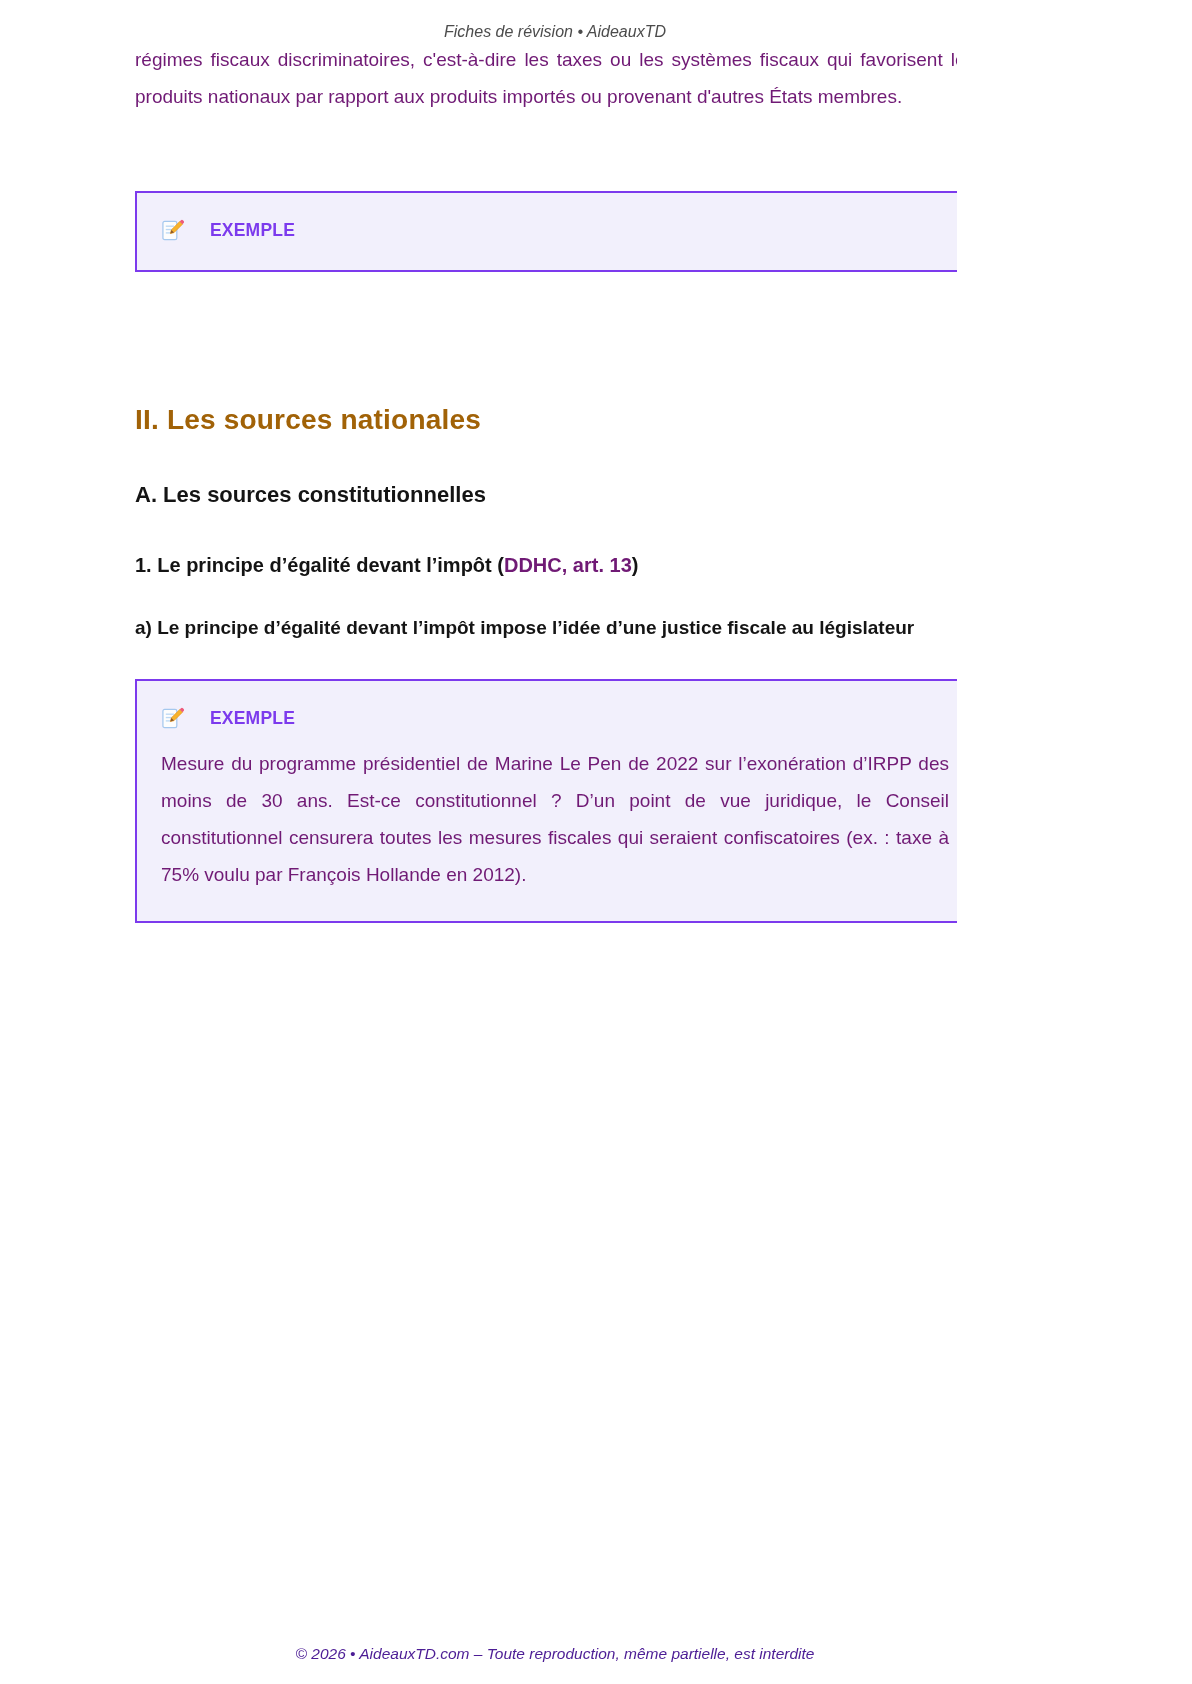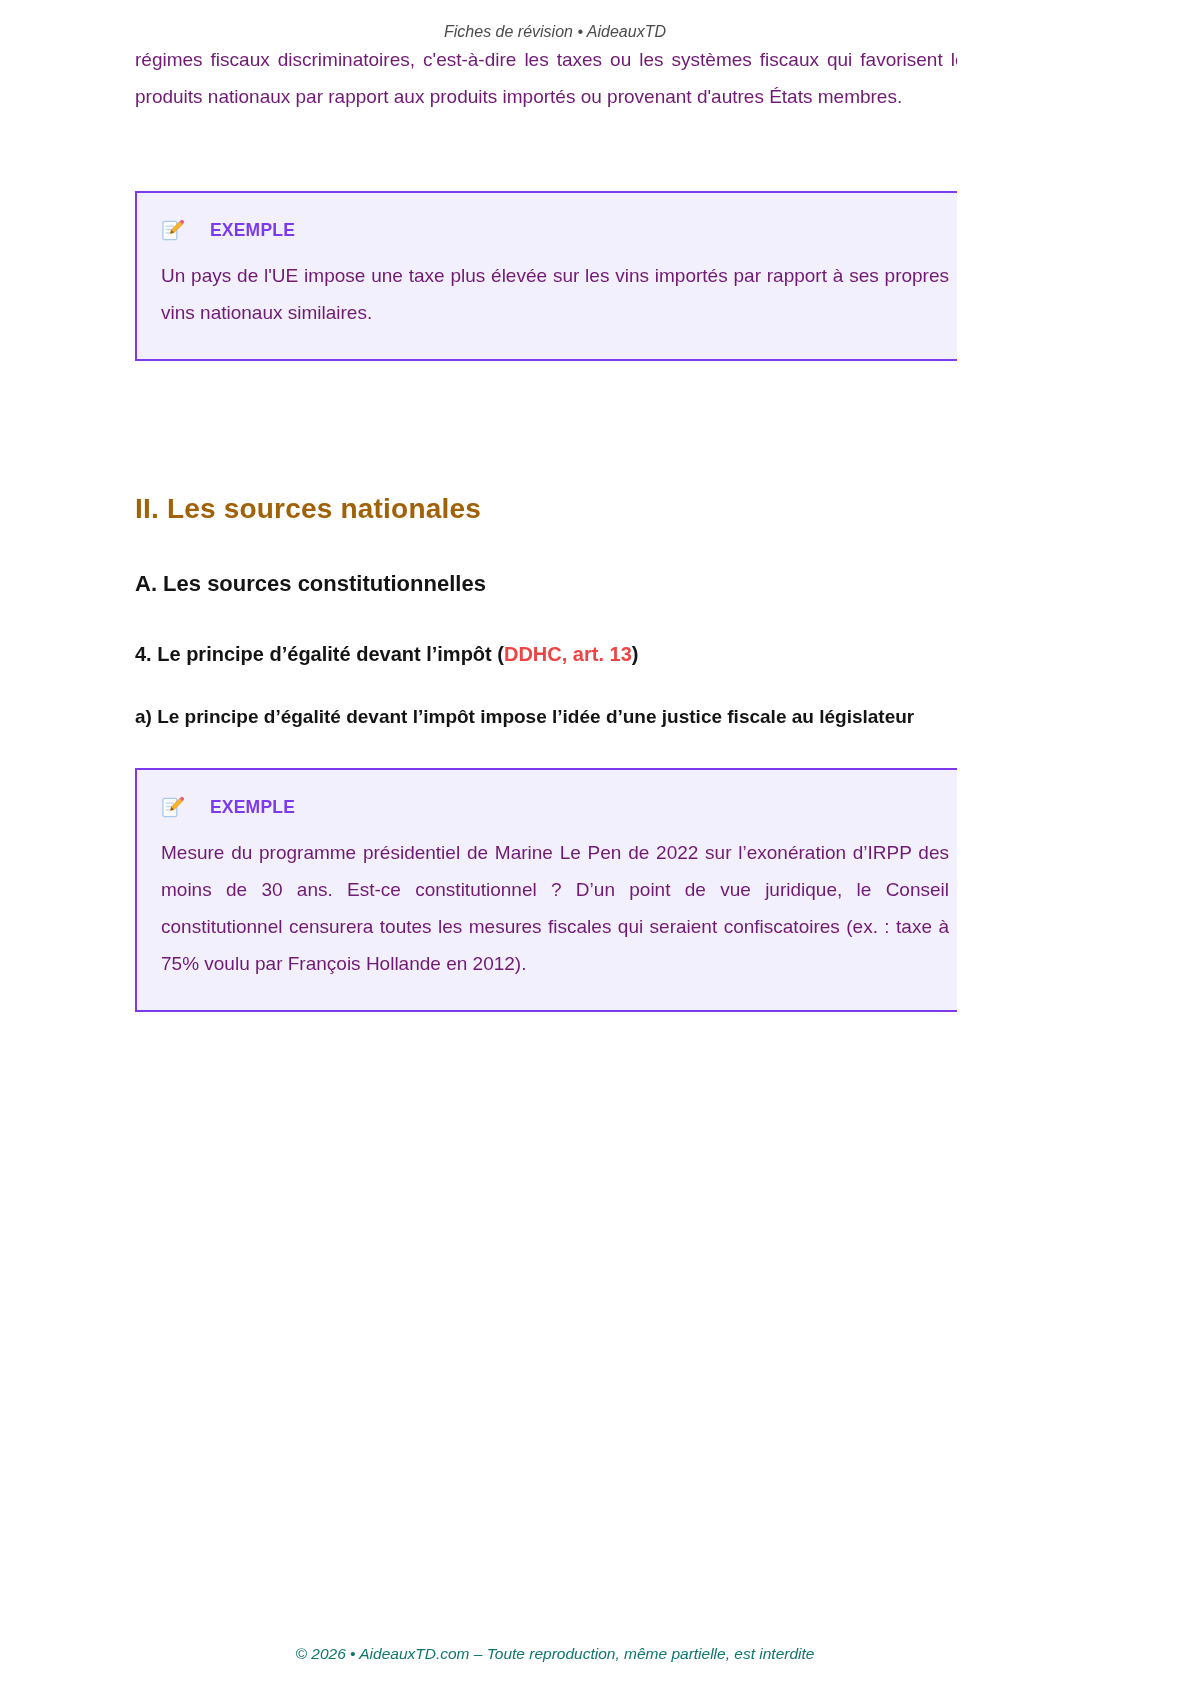--- a/index.html
+++ b/index.html
@@ -67,39 +67,39 @@
     font-size: 22px;
     font-weight: 700;
     color: #141414;
   }
   .numbered-heading {
     margin: 46px 0 0 0;
     font-size: 20px;
     font-weight: 700;
     color: #141414;
   }
-  .numbered-heading .green-ref { color: #ef4444; }
+  .numbered-heading .green-ref { color: #701a75; }
   .lettered-heading {
     margin: 26px 0 0 0;
     font-size: 19px;
     font-weight: 700;
     color: #141414;
     line-height: 50px;
     text-align: justify;
   }
   .para-2 { margin-top: 18px; }
   .page-footer {
     position: absolute;
     left: 135px;
     bottom: 28px;
     width: 840px;
     text-align: center;
     font-style: italic;
     font-size: 15.5px;
-    color: #0f766e;
+    color: #4c1d95;
   }
 </style>
 </head>
 <body>
 
 <div class="page">
 
   <div class="page-header">Fiches de révision • AideauxTD</div>
 
   <div class="content">
@@ -112,28 +112,27 @@
           <rect x="2" y="2.5" width="14.5" height="19" rx="1.8" fill="#fdfdfd" stroke="#a5c8ee" stroke-width="1.3"></rect>
           <line x1="5" y1="7.5" x2="13.5" y2="7.5" stroke="#bcd8f4" stroke-width="1.4"></line>
           <line x1="5" y1="11" x2="13.5" y2="11" stroke="#bcd8f4" stroke-width="1.4"></line>
           <line x1="5" y1="14.5" x2="10" y2="14.5" stroke="#bcd8f4" stroke-width="1.4"></line>
           <path d="M19.6 2.6 L22.4 5.4 L13.6 14.2 L9.8 15.2 L10.8 11.4 Z" fill="#f7b32b" stroke="#e8951a" stroke-width="0.8"></path>
           <path d="M19.6 2.6 L22.4 5.4 L23.6 4.2 a1.5 1.5 0 0 0 0-2.1 l-0.7-0.7 a1.5 1.5 0 0 0-2.1 0 Z" fill="#ee5a7a"></path>
           <path d="M10.8 11.4 L13.6 14.2 L9.8 15.2 Z" fill="#8d5a2b"></path>
         </svg>
         <span class="example-label">EXEMPLE</span>
       </div>
-      <p class="body-text">Un pays de l'UE impose une taxe plus élevée sur les vins importés par rapport à ses propres vins nationaux similaires.</p>
     </div>
 
     <h1 class="section-title">II. Les sources nationales</h1>
 
     <h2 class="subsection-title">A. Les sources constitutionnelles</h2>
 
-    <h3 class="numbered-heading"><span>4. Le principe d’égalité devant l’impôt (</span><span class="green-ref">DDHC, art. 13</span><span>)</span></h3>
+    <h3 class="numbered-heading"><span>1. Le principe d’égalité devant l’impôt (</span><span class="green-ref">DDHC, art. 13</span><span>)</span></h3>
 
     <h4 class="lettered-heading">a) Le principe d’égalité devant l’impôt impose l’idée d’une justice fiscale au législateur</h4>
 
 
     <div class="example-box example-box-2">
       <div class="example-label-row">
         <svg class="memo-icon" viewBox="0 0 24 24" aria-hidden="true">
           <rect x="2" y="2.5" width="14.5" height="19" rx="1.8" fill="#fdfdfd" stroke="#a5c8ee" stroke-width="1.3"></rect>
           <line x1="5" y1="7.5" x2="13.5" y2="7.5" stroke="#bcd8f4" stroke-width="1.4"></line>
           <line x1="5" y1="11" x2="13.5" y2="11" stroke="#bcd8f4" stroke-width="1.4"></line>

